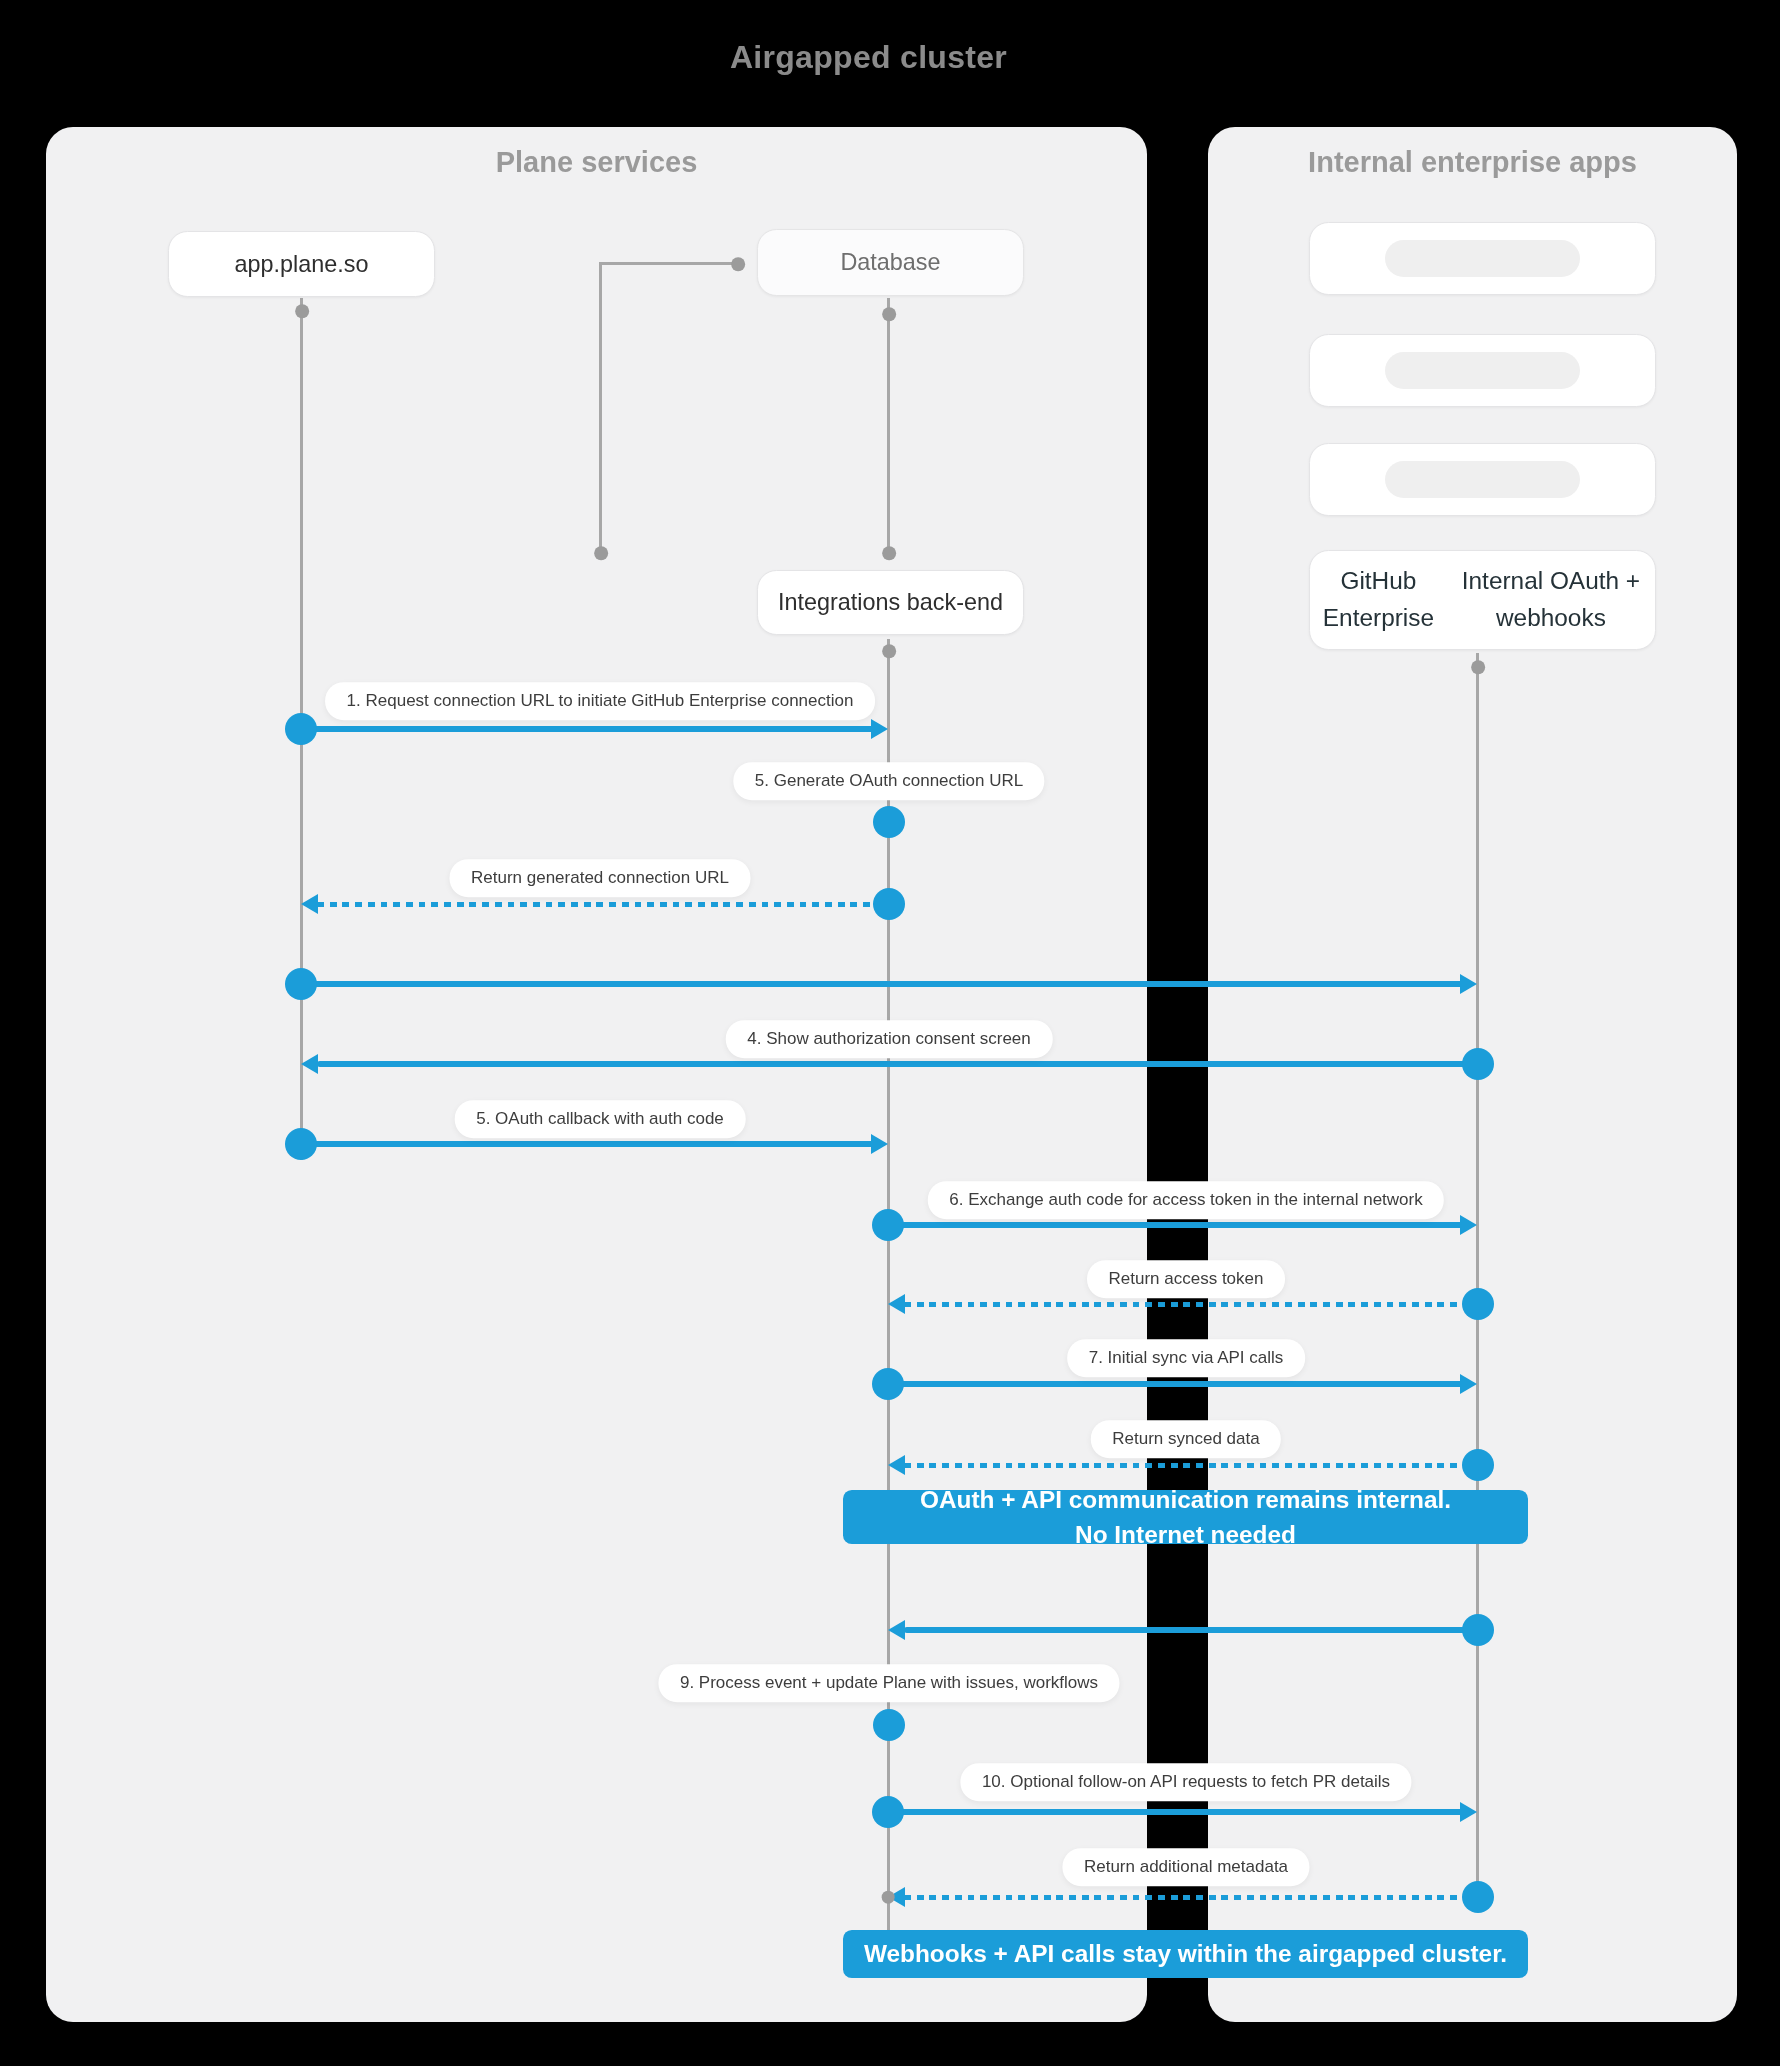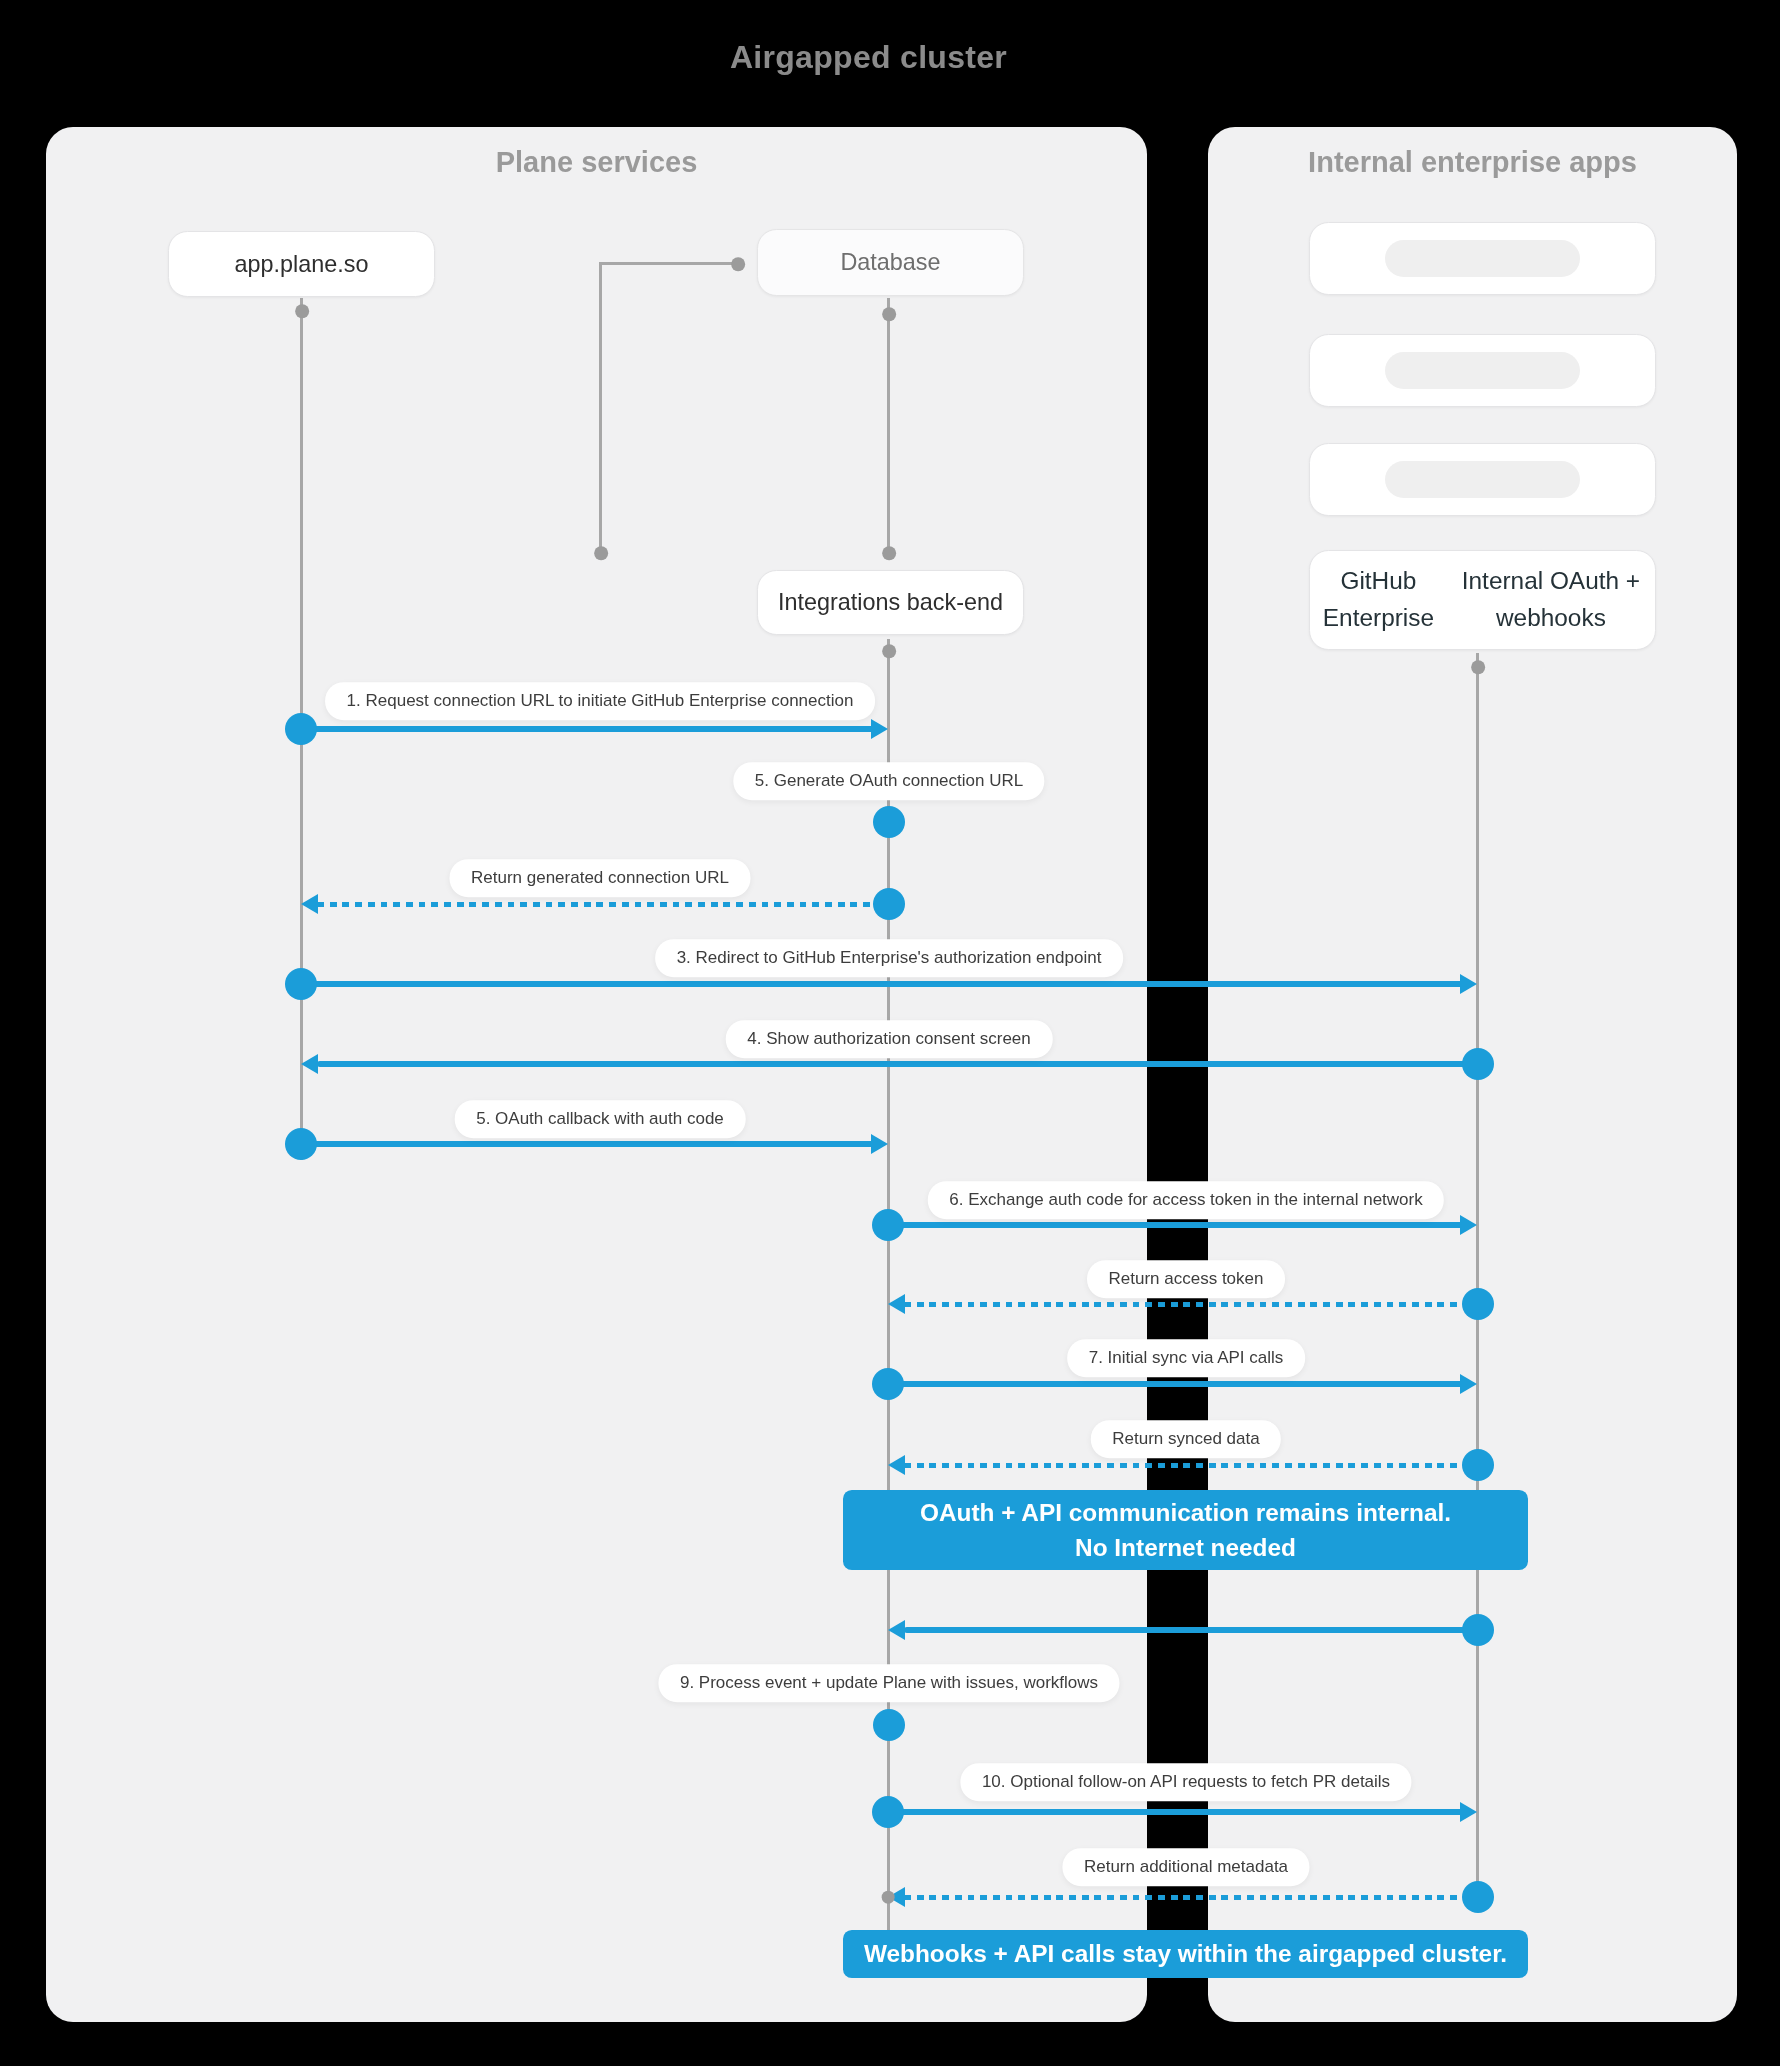--- a/index.html
+++ b/index.html
@@ -92,21 +92,20 @@
   <div class="bubble" style="left:889px;top:781px;">5. Generate OAuth connection URL</div>
 
   <div class="arrow dashed" style="left:317px;top:902px;width:571px;"></div>
   <div class="head-l" style="left:301px;top:904px;"></div>
   <div class="dot-blue" style="left:889px;top:904px;"></div>
   <div class="bubble" style="left:600px;top:878px;">Return generated connection URL</div>
 
   <div class="arrow" style="left:301px;top:981px;width:1162px;"></div>
   <div class="head-r" style="left:1460px;top:984px;"></div>
   <div class="dot-blue" style="left:301px;top:984px;"></div>
-  <div class="bubble" style="left:889px;top:958px;">3. Redirect to GitHub Enterprise's authorization endpoint</div>
 
   <div class="arrow" style="left:317px;top:1061px;width:1161px;"></div>
   <div class="head-l" style="left:301px;top:1064px;"></div>
   <div class="dot-blue" style="left:1478px;top:1064px;"></div>
   <div class="bubble" style="left:889px;top:1039px;">4. Show authorization consent screen</div>
 
   <div class="arrow" style="left:301px;top:1141px;width:573px;"></div>
   <div class="head-r" style="left:871px;top:1144px;"></div>
   <div class="dot-blue" style="left:301px;top:1144px;"></div>
   <div class="bubble" style="left:600px;top:1119px;">5. OAuth callback with auth code</div>
@@ -124,21 +123,21 @@
   <div class="arrow" style="left:888px;top:1381px;width:575px;"></div>
   <div class="head-r" style="left:1460px;top:1384px;"></div>
   <div class="dot-blue" style="left:888px;top:1384px;"></div>
   <div class="bubble" style="left:1186px;top:1358px;">7. Initial sync via API calls</div>
 
   <div class="arrow dashed" style="left:904px;top:1463px;width:573px;"></div>
   <div class="head-l" style="left:888px;top:1465px;"></div>
   <div class="dot-blue" style="left:1478px;top:1465px;"></div>
   <div class="bubble" style="left:1186px;top:1439px;">Return synced data</div>
 
-  <div class="banner" style="left:843px;top:1490px;width:685px;height:80px;">
+  <div class="banner" style="left:843px;top:1490px;width:685px;height:54px;">
     <span>OAuth + API communication remains internal.</span>
     <span>No Internet needed</span>
   </div>
 
   <div class="arrow" style="left:904px;top:1627px;width:573px;"></div>
   <div class="head-l" style="left:888px;top:1630px;"></div>
   <div class="dot-blue" style="left:1478px;top:1630px;"></div>
 
   <div class="dot-blue" style="left:889px;top:1725px;"></div>
   <div class="bubble" style="left:889px;top:1683px;">9. Process event + update Plane with issues, workflows</div>

